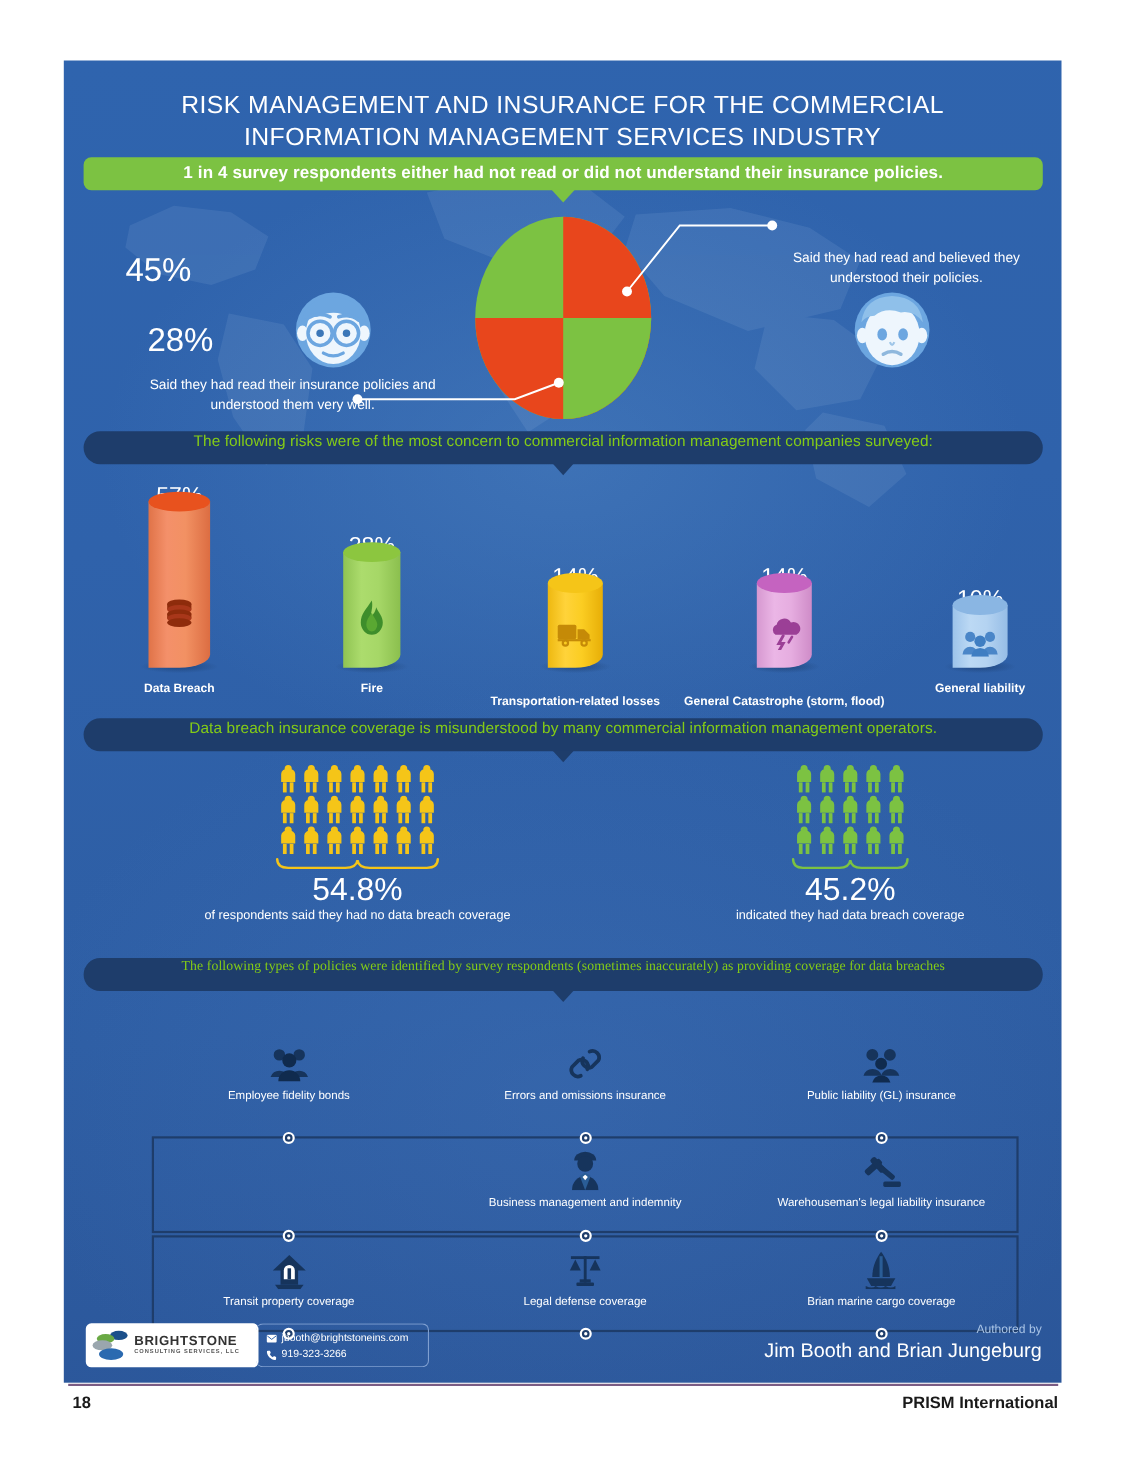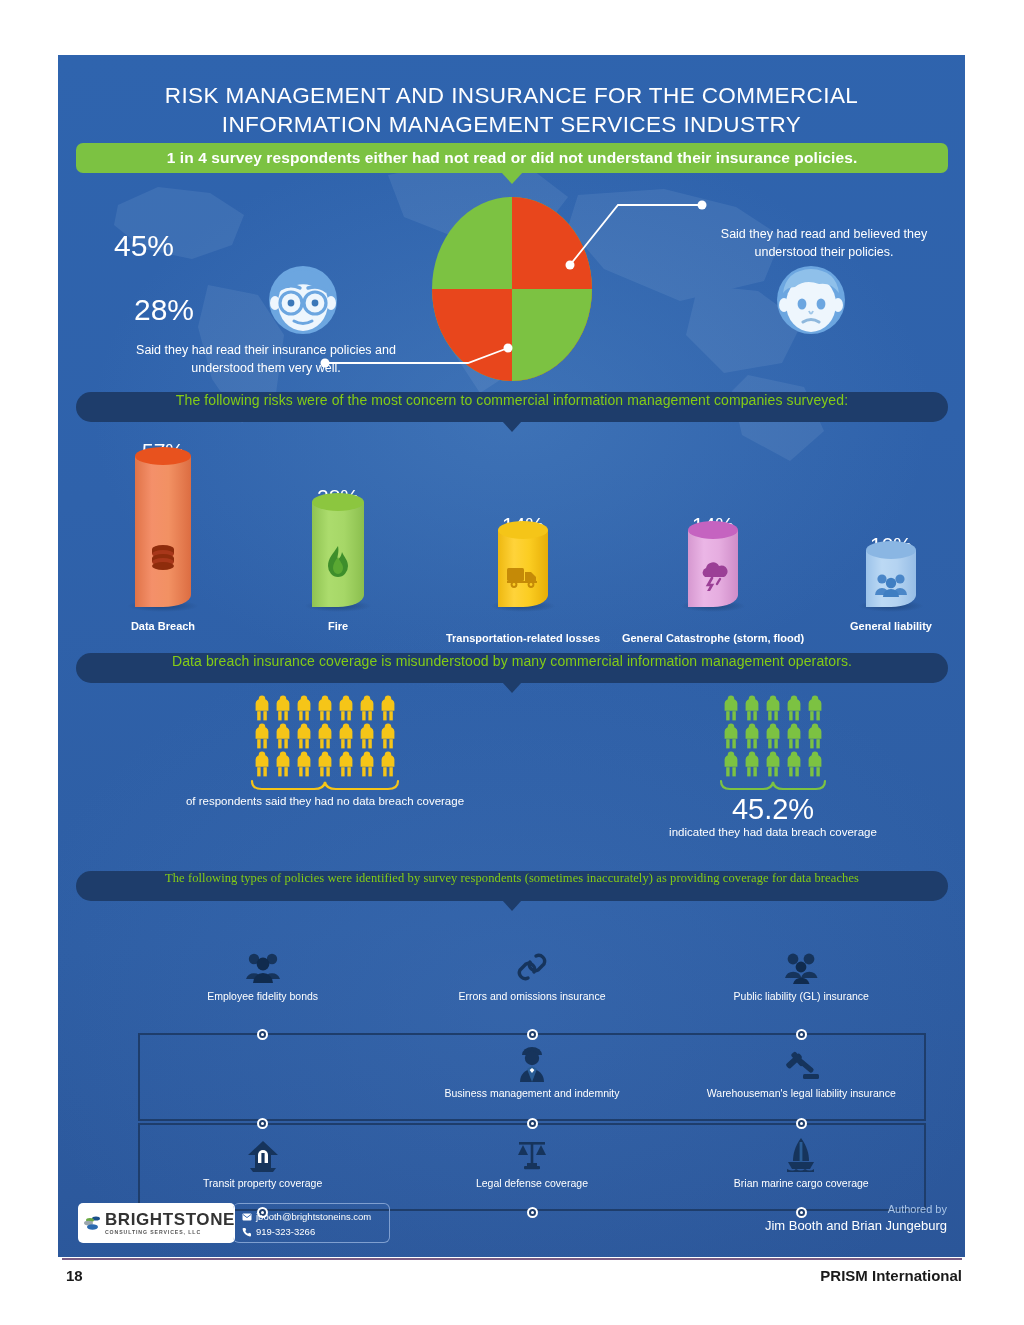--- a/index.html
+++ b/index.html
@@ -119,32 +119,32 @@
   .node::after{ content:""; position:absolute; left:50%; top:50%; width:3px;height:3px;
      margin:-1.5px 0 0 -1.5px; background:#ffffff; border-radius:50%; }
 
   
   .logo-box {
     position:absolute; left:20px; top:1148px; width:157px; height:40px;
     background:#ffffff; border-radius:5px; display:flex; align-items:center;
     padding-left:6px;
   }
   .logo-text { margin-left:4px; line-height:1; }
-  .logo-name { font-size:17px; font-weight:bold; color:#333333; letter-spacing:.6px; }
+  .logo-name { font-size:12px; font-weight:bold; color:#333333; letter-spacing:.6px; }
   .logo-sub  { font-size:5.2px; font-weight:bold; color:#555555; letter-spacing:.9px; margin-top:2px;}
   .contact-box {
     position:absolute; left:175px; top:1148px; width:157px; height:40px;
     border:1.5px solid #7f9fd0; border-radius:6px; border-left:none;
     padding:5px 0 0 9px;
   }
   .contact-row { display:flex; align-items:center; color:#ffffff; font-size:9.5px; height:15px; }
   .contact-row .ci { width:14px; display:flex; align-items:center; }
   .authored { position:absolute; right:18px; top:1148px; text-align:right; }
   .auth-by { color:#a9c4e6; font-size:11px; }
-  .auth-names { color:#ffffff; font-size:13px; margin-top:3px; }
+  .auth-names { color:#ffffff; font-size:18px; margin-top:3px; }
 
   
   .footrule { position:absolute; left:62px; top:1258px; width:900px; height:1.5px; background:#7a5c84; }
   .pagenum { position:absolute; left:66px; top:1267px; font-size:15px; font-weight:bold; color:#1a1a1a; }
   .pubname { position:absolute; right:62px; top:1267px; font-size:15px; font-weight:bold; color:#1a1a1a; }
 </style>
 </head>
 <body>
 
 <div class="page">
@@ -454,20 +454,21 @@
           <svg width="18" height="26" viewBox="0 0 18 26">
             <circle cx="9" cy="3.6" r="3.2" fill="#f5c518"></circle>
             <path d="M2.6 8.6 a6.4 5 0 0 1 12.8 0 v7.2 H2.6z" fill="#f5c518"></path>
             <rect x="4.2" y="16.2" width="3.4" height="9.2" fill="#f5c518"></rect>
             <rect x="10.4" y="16.2" width="3.4" height="9.2" fill="#f5c518"></rect>
           </svg>
         </div>
       <svg class="brace" width="150" height="14" viewBox="0 0 150 14">
         <path d="M2 2 q0 8 10 8 h52 q10 0 11-7 q1 7 11 7 h52 q10 0 10-8" fill="none" stroke="#f5c518" stroke-width="2.2" stroke-linecap="round"></path>
       </svg>
+      <div class="big-pct">54.8%</div>
       <div class="pct-cap">of respondents said they had no data breach coverage</div>
     </div>
 
     <div class="people-group" id="pg-yes" style="left:560px;top:640px;width:310px;">
       <div class="people-grid" id="grid-yes" style="grid-template-columns:repeat(5,18px);">
           <svg width="18" height="26" viewBox="0 0 18 26">
             <circle cx="9" cy="3.6" r="3.2" fill="#7cc242"></circle>
             <path d="M2.6 8.6 a6.4 5 0 0 1 12.8 0 v7.2 H2.6z" fill="#7cc242"></path>
             <rect x="4.2" y="16.2" width="3.4" height="9.2" fill="#7cc242"></rect>
             <rect x="10.4" y="16.2" width="3.4" height="9.2" fill="#7cc242"></rect>

